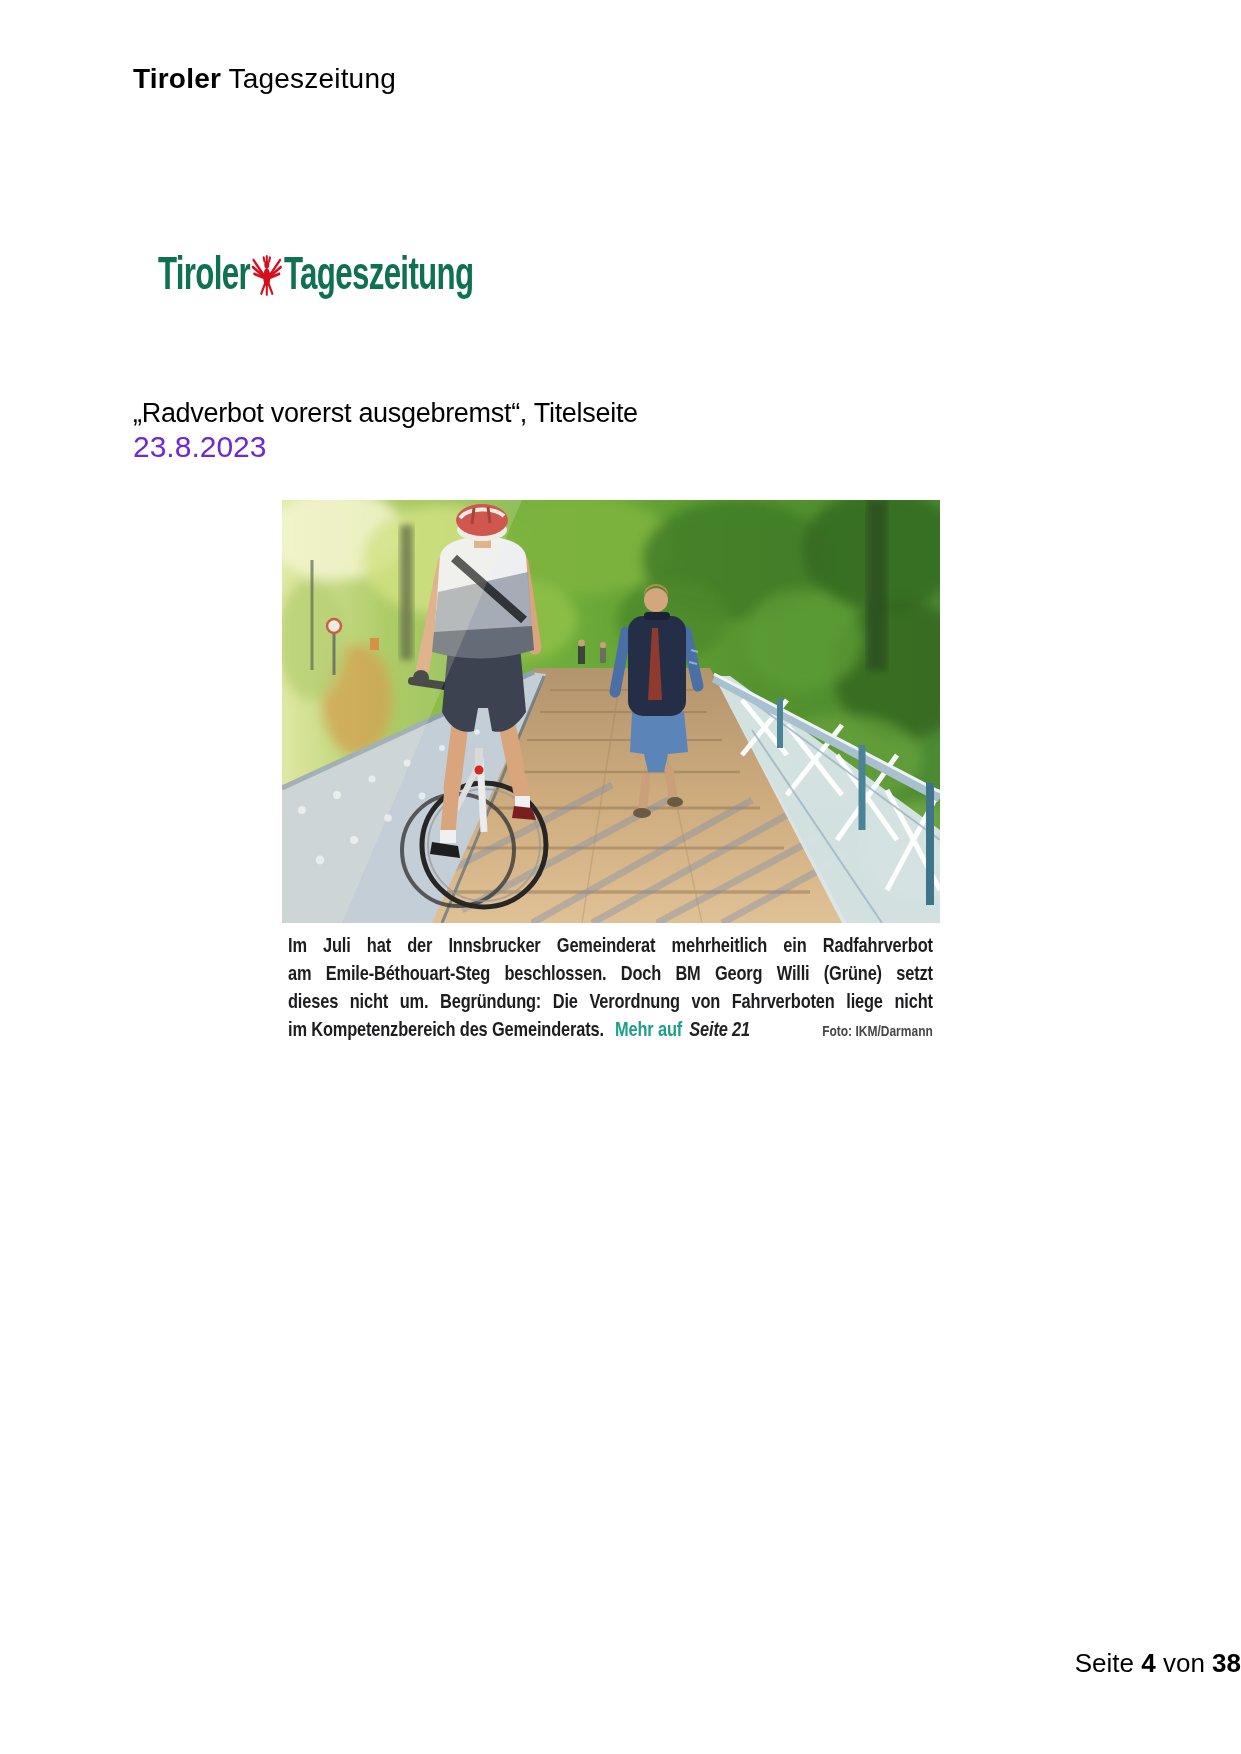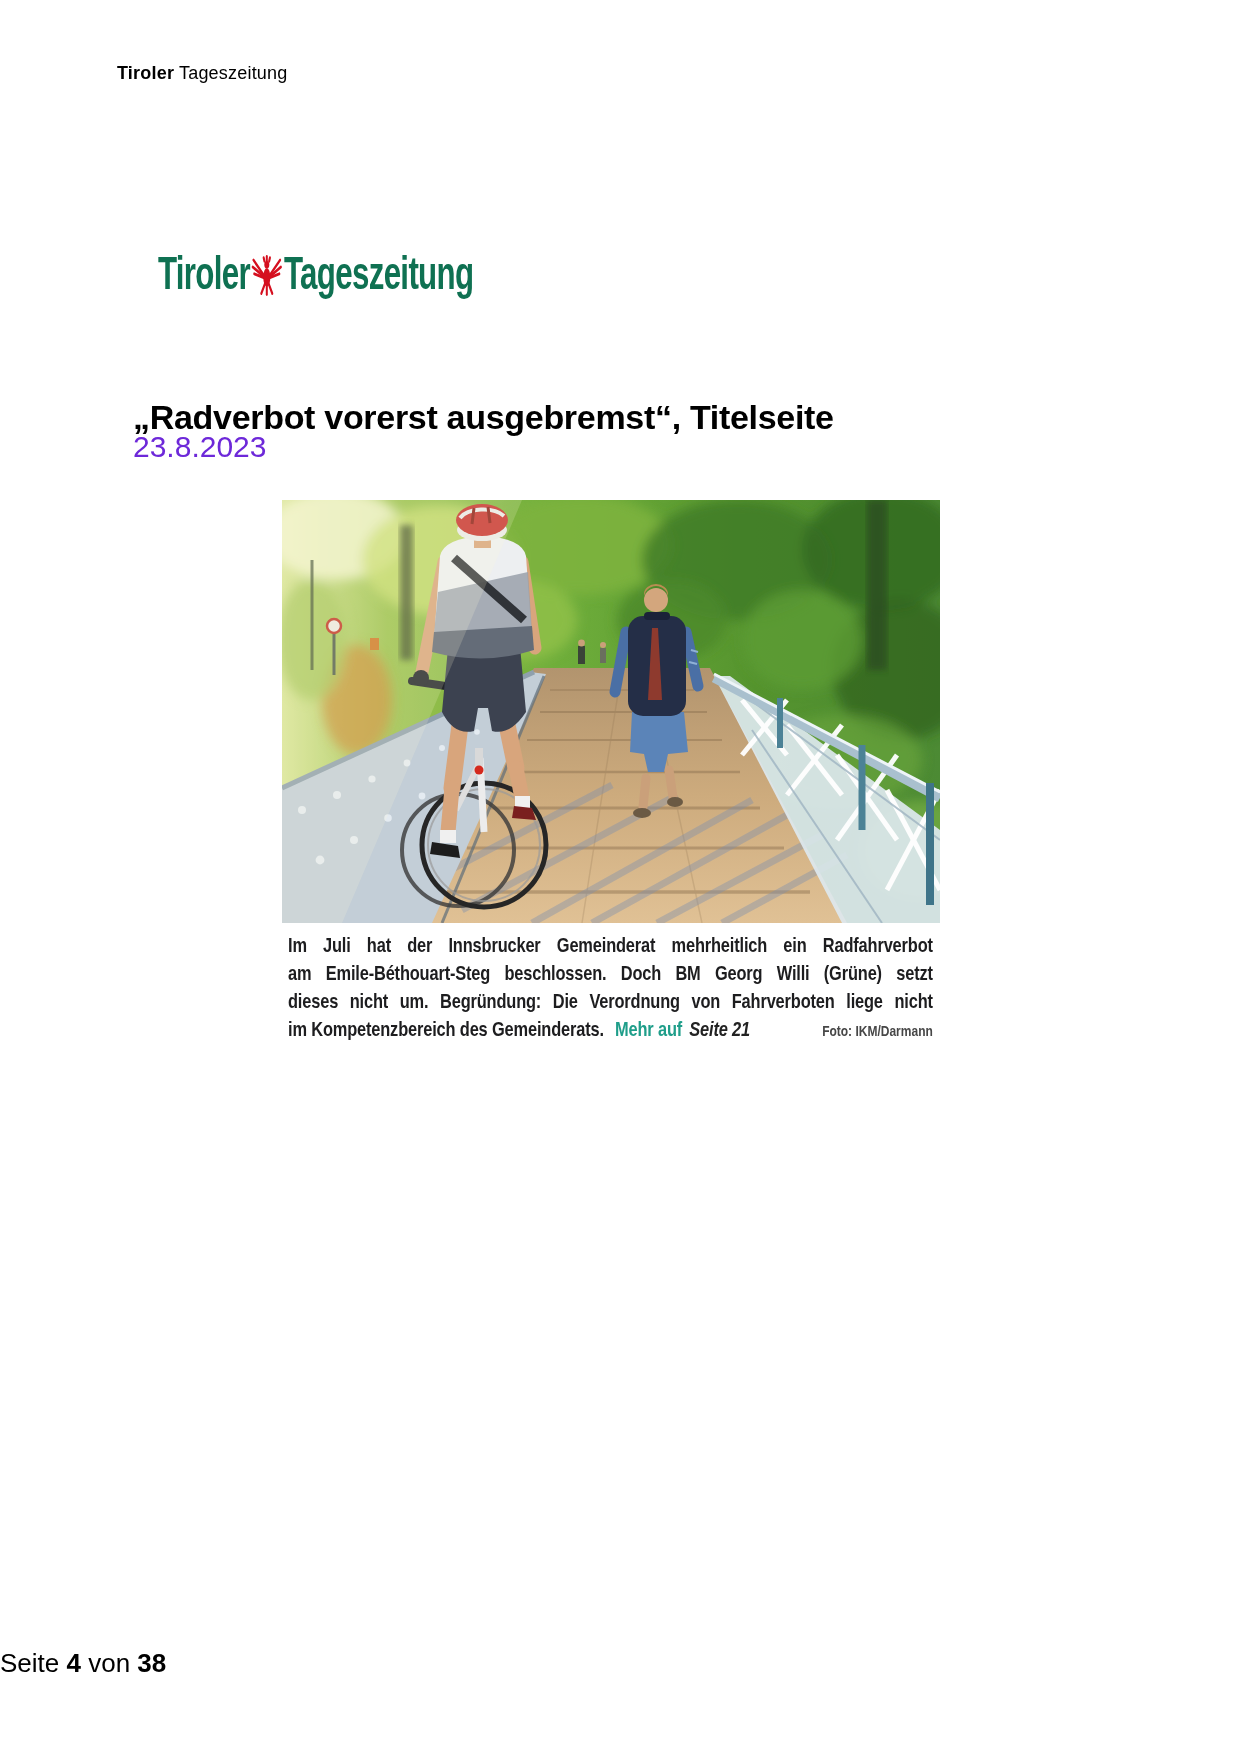--- a/index.html
+++ b/index.html
@@ -1,31 +1,31 @@
 <!DOCTYPE html>
 <html><head>
 <meta charset="utf-8">
 <style>
   * { margin:0; padding:0; box-sizing:border-box; }
   html,body { width:1241px; height:1754px; background:#ffffff;
               font-family:"Liberation Sans", sans-serif; color:#000; overflow:hidden; }
   .page { position:relative; width:1241px; height:1754px; background:#fff; }
 
   
-  .brand { position:absolute; left:117px; top:63px; font-size:18px; letter-spacing:.2px; }
+  .brand { position:absolute; left:133px; top:63px; font-size:28px; letter-spacing:.2px; }
   .brand .b { font-weight:700; }
 
   
   .logo { position:absolute; left:158px; top:246px; display:flex; align-items:center;
           transform:scaleX(.68); transform-origin:left center; white-space:nowrap; }
   .logo .word { font-size:46px; font-weight:700; letter-spacing:-1px; color:#0f7152; }
   .logo .eagle { width:46px; height:46px; margin:0 2px -4px 2px; flex:0 0 auto; }
 
   
-  .doc-heading { position:absolute; left:133px; top:398px; font-size:34px; font-weight:700;
+  .doc-heading { position:absolute; left:133px; top:398px; font-size:27px; font-weight:400;
                  letter-spacing:-.3px; color:#000; }
   .doc-date { position:absolute; left:133px; top:430px; font-size:30px; color:#6d28d9; }
 
   
   .clipping { position:absolute; left:282px; top:500px; width:658px; }
   .clip-photo { display:block; width:658px; height:423px; }
 
   .clip-headline-wrap { margin:16px 0 0 24px; height:60px; }
   .clip-headline { font-size:54px; font-weight:700; letter-spacing:-2px; color:#1a1a1c;
                    transform:scaleX(.76); transform-origin:left top; white-space:nowrap; }
@@ -33,21 +33,21 @@
   .clip-body { margin:8px 0 0 6px; width:806px; transform:scaleX(.8); transform-origin:left top;
                font-size:20.5px; font-weight:700; letter-spacing:-.2px; color:#1d1d1f; }
   .clip-line { width:806px; line-height:28px; text-align:justify; text-align-last:justify;
                white-space:nowrap; }
   .clip-lastline { width:806px; line-height:28px; display:flex; align-items:baseline; white-space:nowrap; }
   .more-label { color:#1f9e8a; font-weight:700; margin-left:14px; }
   .more-target { font-style:italic; font-weight:700; color:#222; margin-left:9px; }
   .photo-credit { margin-left:auto; font-size:15px; font-weight:700; color:#474747; letter-spacing:0; }
 
   
-  .footer { position:absolute; left:0; right:0; top:1648px; text-align:left; font-size:26px; color:#000; }
+  .footer { position:absolute; left:0; right:0; top:1648px; text-align:right; font-size:26px; color:#000; }
   .footer .b { font-weight:700; }
 </style>
 </head>
 <body>
 
 <div class="page">
 
   <div class="brand">
     <span class="b">Tiroler</span>
     <span>Tageszeitung</span>

